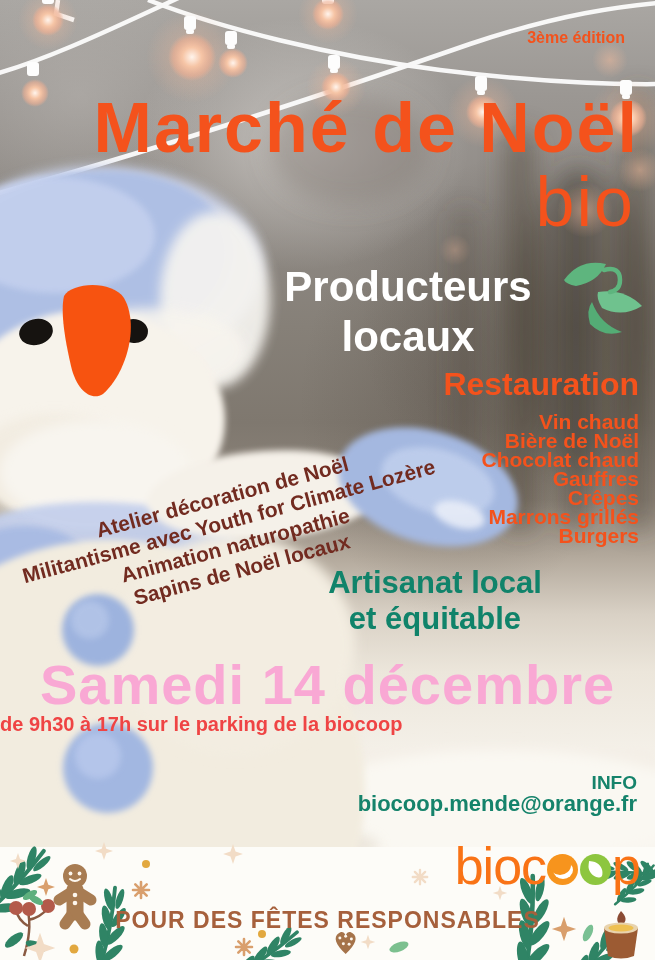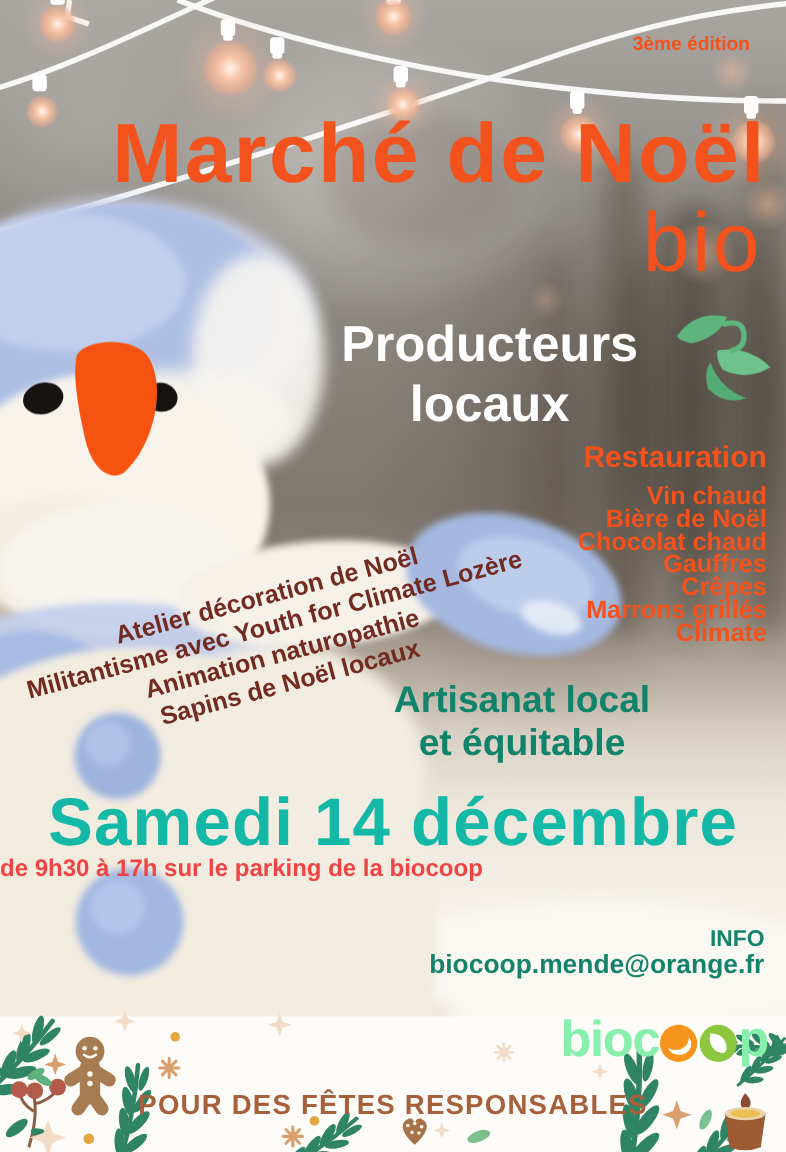--- a/index.html
+++ b/index.html
@@ -14,36 +14,36 @@
       linear-gradient(180deg,#aaa7a3 0%,#9b9793 10%,#8f8a85 22%,#868078 34%,#7f786f 44%,
         #8d847a 52%,#b3a99c 58%,#d9d1c5 64%,#ece6db 70%,#f4f0e8 78%,#f8f5ef 88%,#f9f7f2 100%);}
   .scene{position:absolute;left:0;top:0;}
   .txt{position:absolute;line-height:1.05;}
   .edition{top:30px;right:30px;font-size:16px;font-weight:700;color:#f4521c;}
   .title1{top:92px;right:16px;font-size:70px;font-weight:800;color:#f4521c;letter-spacing:2px;}
   .title2{top:166px;right:20px;font-size:70px;font-weight:400;color:#f4521c;letter-spacing:2px;}
   .producteurs{top:262px;left:248px;width:320px;text-align:center;font-size:42px;
     font-weight:700;color:#ffffff;line-height:50px;}
   .restauration{top:368px;right:16px;text-align:right;color:#f4521c;}
-  .restauration .head{font-size:25px;font-weight:800;margin-bottom:10px;}
+  .restauration .head{font-size:32px;font-weight:800;margin-bottom:10px;}
   .restauration .item{font-size:21px;font-weight:700;line-height:19px;}
   .activities{top:483px;left:2px;width:460px;text-align:center;color:#722b20;
     font-size:21px;font-weight:700;line-height:25px;transform:rotate(-15deg);}
   .artisanat{top:565px;left:310px;width:250px;text-align:center;color:#10836a;
     font-size:31px;font-weight:800;line-height:36px;}
-  .samedi{top:656px;left:0;width:655px;text-align:center;color:#14b8a6;
+  .samedi{top:656px;left:0;width:655px;text-align:center;color:#f9a8d4;
     font-size:56px;font-weight:800;letter-spacing:1px;}
   .details{top:714px;left:0;width:655px;color:#ef4444;
     font-size:20px;font-weight:700;}
   .contact{top:773px;right:18px;text-align:right;color:#15836b;font-weight:700;}
   .contact .lbl{font-size:19px;line-height:20px;}
   .contact .phone{font-size:23px;line-height:21px;}
   .contact .email{font-size:22px;line-height:22px;}
   .logo{top:840px;right:15px;display:flex;align-items:center;height:52px;
-    font-size:42px;font-weight:700;color:#86efac;letter-spacing:-1px;}
+    font-size:52px;font-weight:400;color:#f97316;letter-spacing:-1px;}
   .logo .oo{width:31px;height:31px;border-radius:50%;margin:6px 1px 0;position:relative;}
   .logo .o1{background:#f7941d;}
   .logo .o1::after{content:"";position:absolute;left:6px;top:7px;width:20px;height:18px;
     background:#fff;border-radius:50%;}
   .logo .o1::before{content:"";position:absolute;left:2px;top:1px;width:22px;height:20px;
     background:#f7941d;border-radius:50%;z-index:1;}
   .logo .o2{background:#8dc63f;}
   .logo .o2::after{content:"";position:absolute;left:8px;top:8px;width:15px;height:15px;
     background:#fff;border-radius:0 100% 30% 100%;transform:rotate(8deg);}
   .footer1{top:876px;left:0;width:655px;text-align:center;color:#5e2626;
@@ -277,21 +277,21 @@
   </div>
 
   <div class="txt restauration">
     <div class="head">Restauration</div>
     <div class="item">Vin chaud</div>
     <div class="item">Bière de Noël</div>
     <div class="item">Chocolat chaud</div>
     <div class="item">Gauffres</div>
     <div class="item">Crêpes</div>
     <div class="item">Marrons grillés</div>
-    <div class="item">Climate</div>
+    <div class="item">Burgers</div>
   </div>
 
   <div class="txt activities">
     <div>Atelier décoration de Noël</div>
     <div>Militantisme avec Youth for Climate Lozère</div>
     <div>Animation naturopathie</div>
     <div>Sapins de Noël locaux</div>
   </div>
 
   <div class="txt artisanat">

